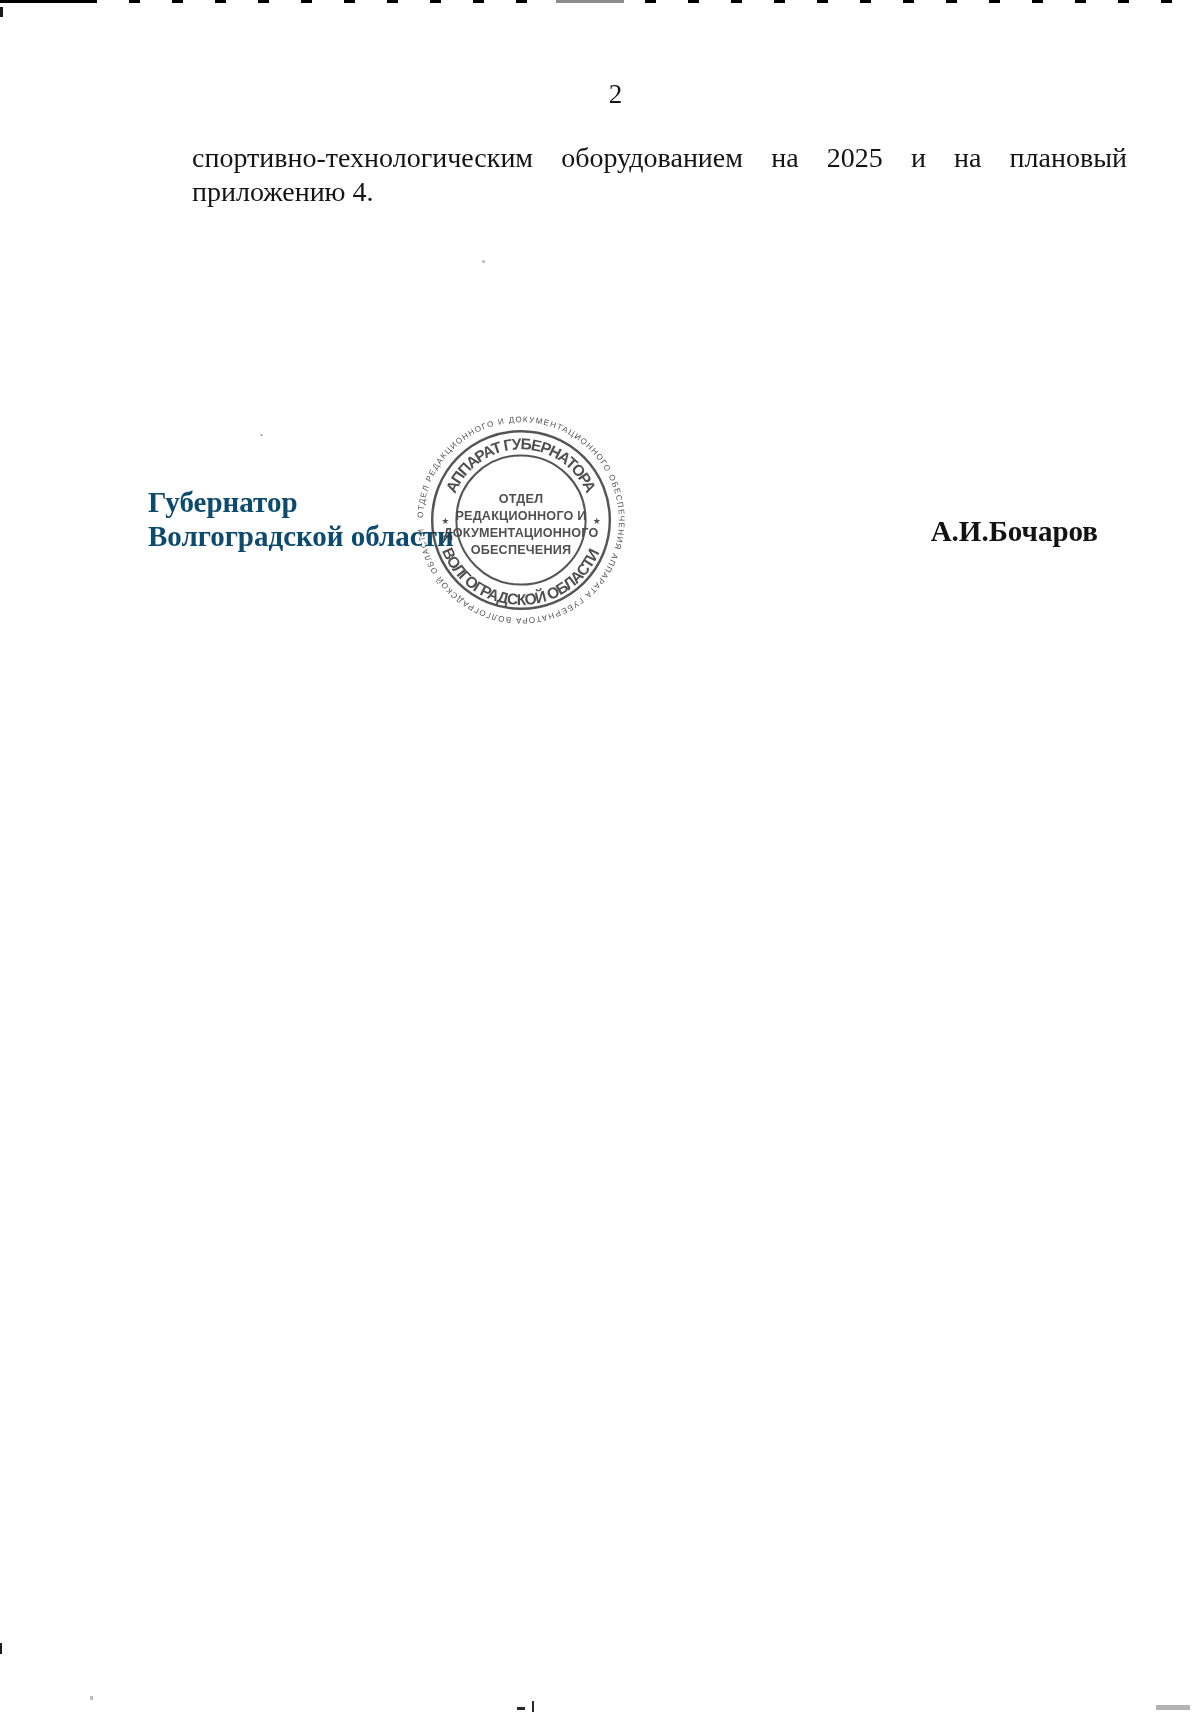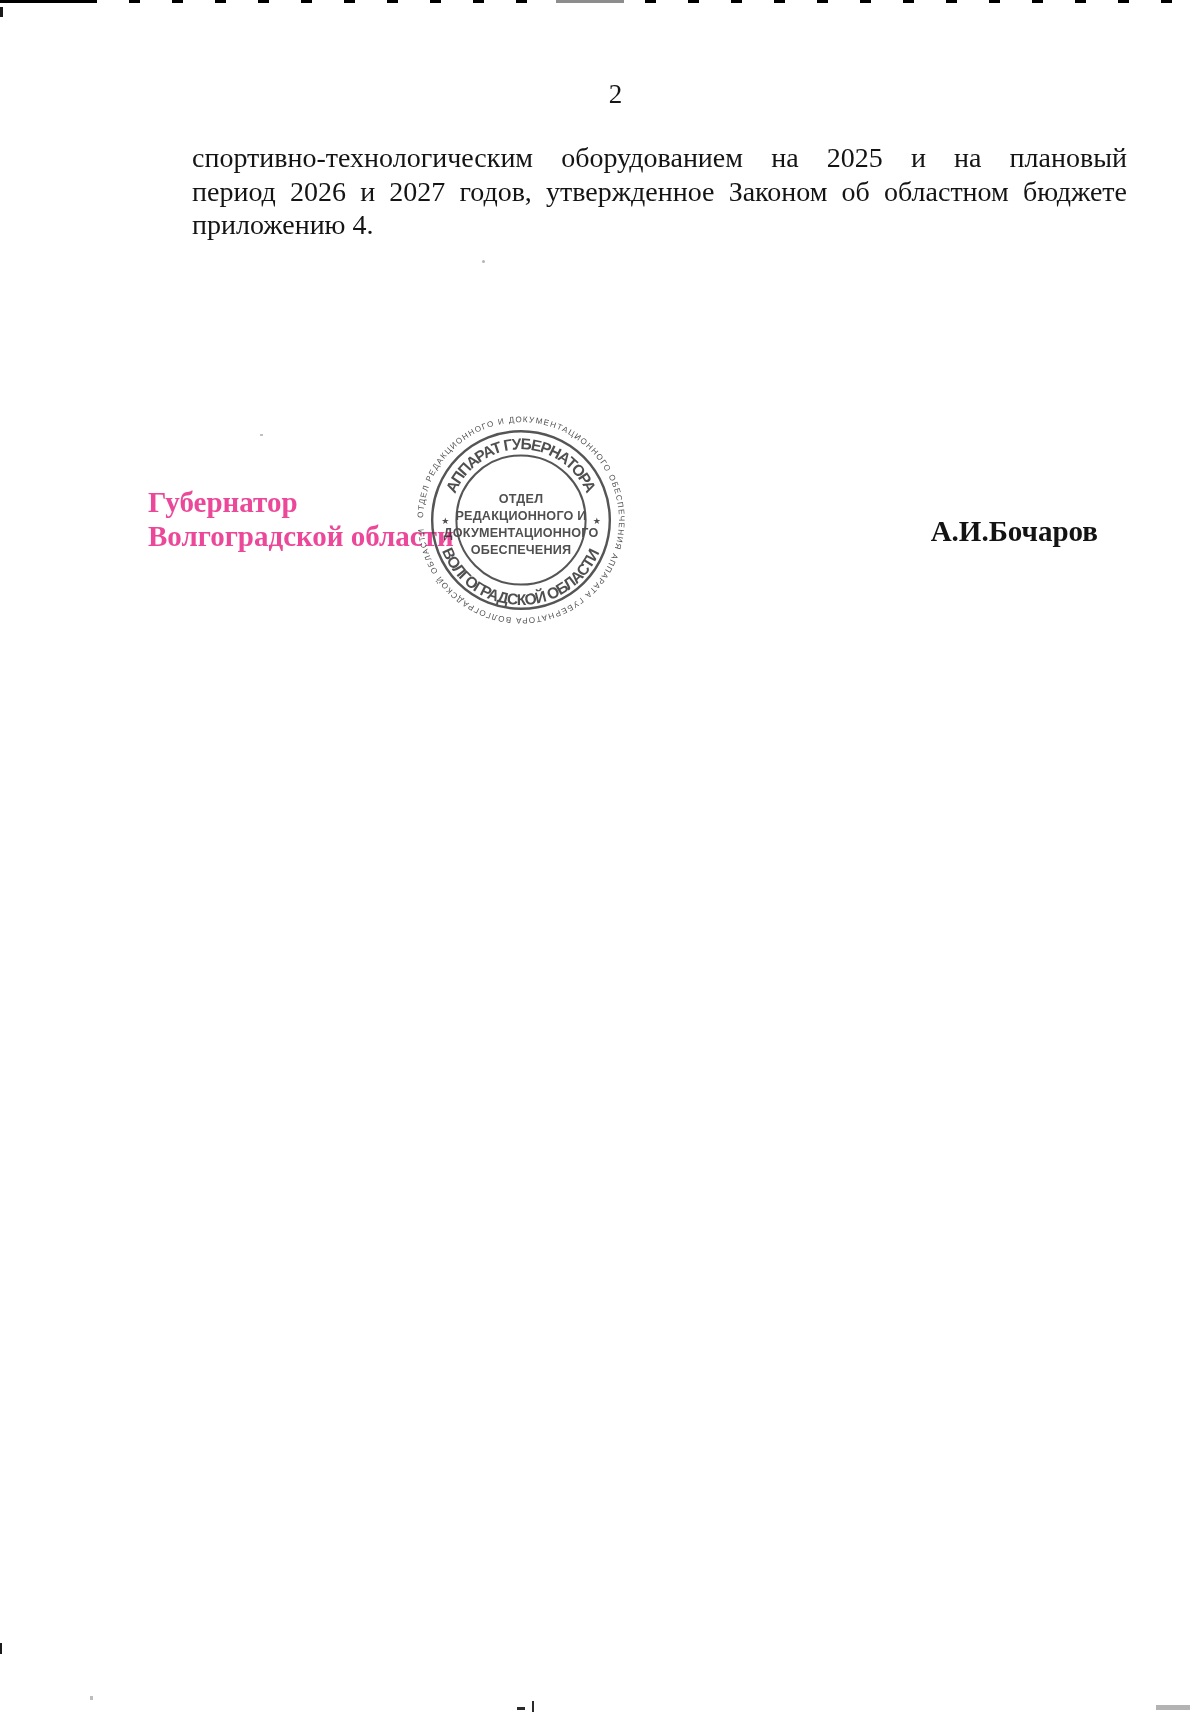--- a/index.html
+++ b/index.html
@@ -48,21 +48,21 @@
     white-space:normal;
     text-align:justify;
     text-align-last:justify;
   }
   .indent{padding-left:64px;}
 
   
   .sig-title{
     position:absolute;left:148px;top:486px;
     font-size:29px;font-weight:bold;line-height:33.5px;
-    color:#ec4899;
+    color:#0c4a6e;
   }
   .sig-name{
     position:absolute;left:880px;top:515px;width:218px;
     text-align:right;
     font-size:29px;font-weight:bold;
     color:#131313;
   }
 
   
   .stamp{
@@ -91,21 +91,20 @@
   <div class="mark-bc2"></div>
   <div class="mark-br"></div>
   <div class="speck1"></div>
   <div class="speck2"></div>
   <div class="speck3"></div>
 
   <div class="pagenum">2</div>
 
   <div class="bodytext">
     <div class="line just">спортивно-технологическим оборудованием на 2025 и на плановый</div>
-    <div class="line just">период 2026 и 2027 годов, утвержденное Законом об областном бюджете</div>
     <div class="line">приложению 4.</div>
   </div>
 
   <div class="sig-title">
     <div>Губернатор</div>
     <div>Волгоградской области</div>
   </div>
   <div class="sig-name">А.И.Бочаров</div>
 
   <div class="stamp">

